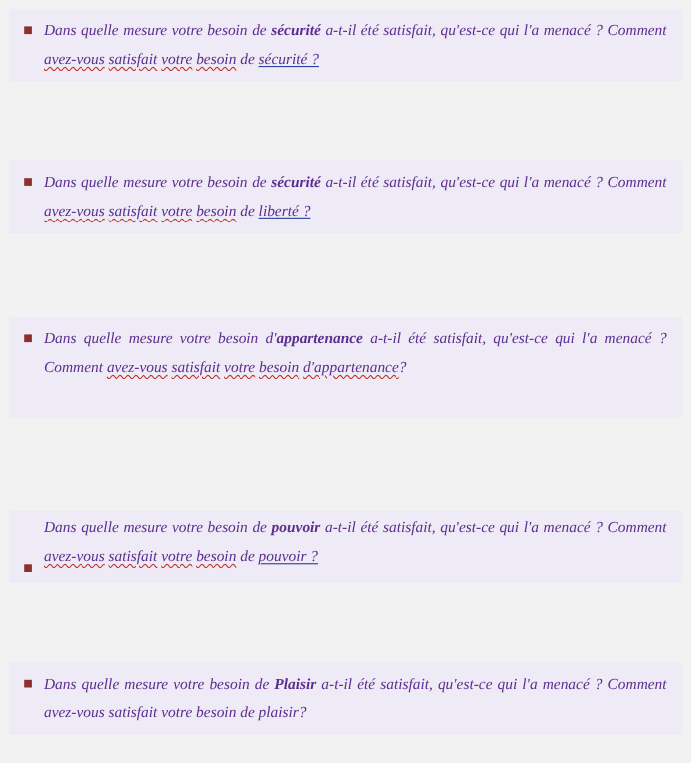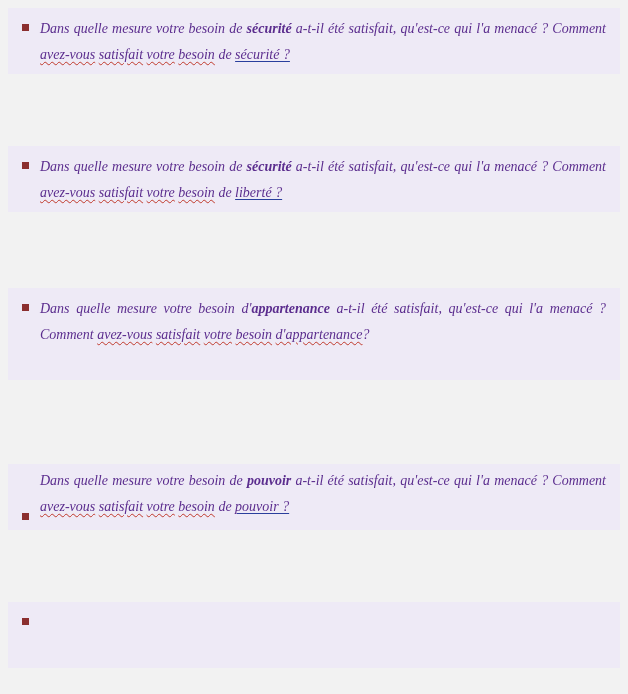--- a/index.html
+++ b/index.html
@@ -88,15 +88,16 @@
     <div class="para"><span>Dans quelle mesure votre besoin d'</span><span class="b">appartenance</span><span> a-t-il été satisfait, qu'est-ce qui l'a menacé ? Comment </span><span class="sp">avez-vous</span><span> </span><span class="sp">satisfait</span><span> </span><span class="sp">votre</span><span> </span><span class="sp">besoin</span><span> </span><span class="sp">d'appartenance</span><span>?</span></div>
   </div>
 
   <div class="block" id="block-4">
     <span class="bullet"></span>
     <div class="para"><span>Dans quelle mesure votre besoin de </span><span class="b">pouvoir</span><span> a-t-il été satisfait, qu'est-ce qui l'a menacé ? Comment </span><span class="sp">avez-vous</span><span> </span><span class="sp">satisfait</span><span> </span><span class="sp">votre</span><span> </span><span class="sp">besoin</span><span> de </span><span class="gr">pouvoir ?</span></div>
   </div>
 
   <div class="block" id="block-5">
     <span class="bullet"></span>
+    <div class="para"><span>Dans quelle mesure votre besoin de </span><span class="b">Plaisir</span><span> a-t-il été satisfait, qu'est-ce qui l'a menacé ? Comment avez-vous satisfait votre besoin de plaisir?</span></div>
   </div>
 
 </div>
 
 </body></html>

